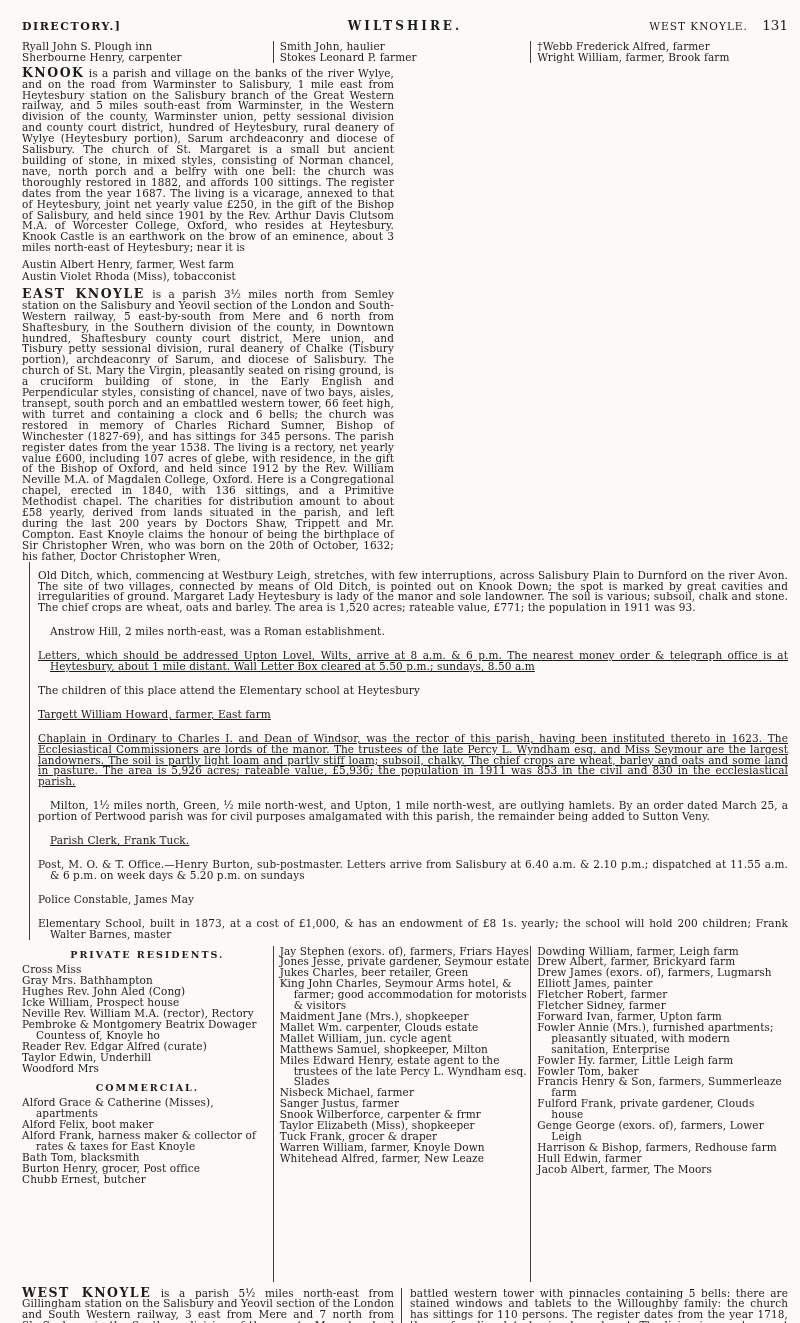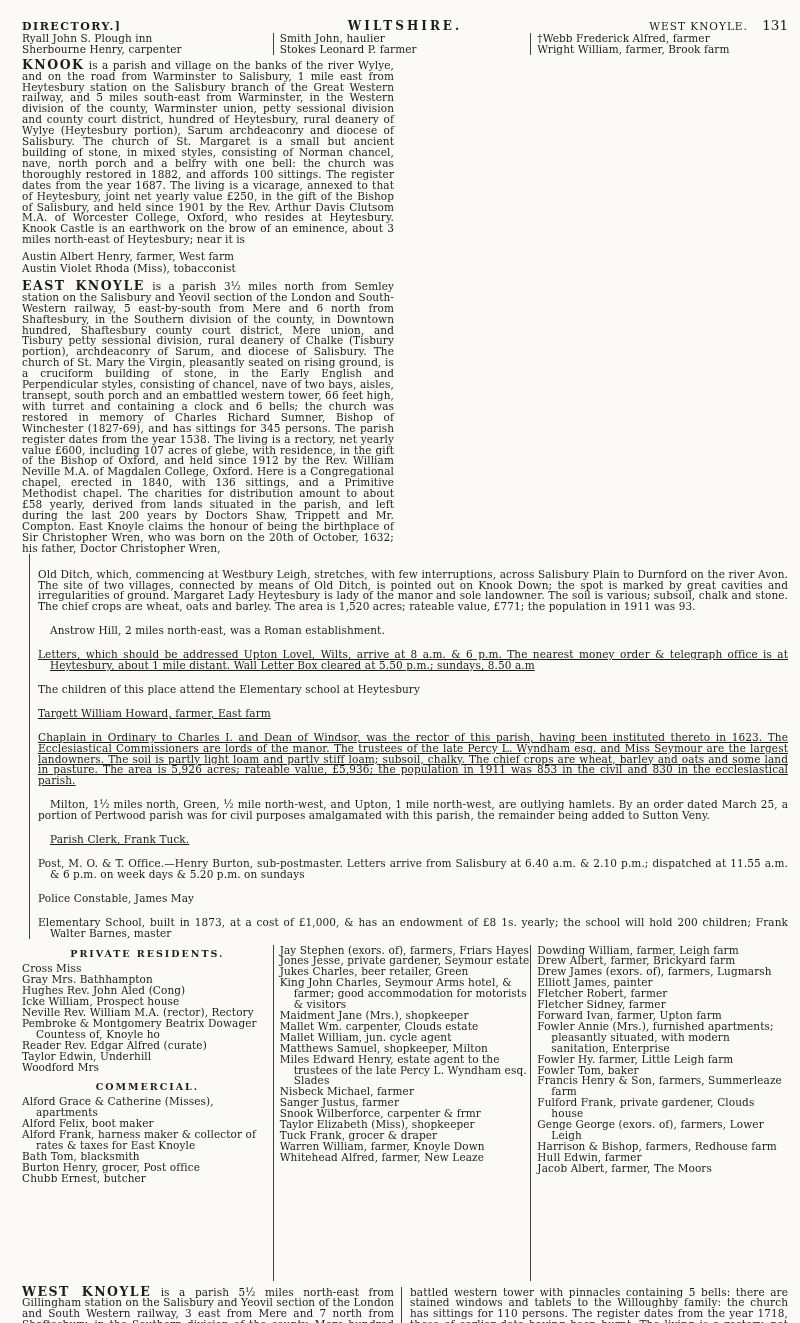--- a/index.html
+++ b/index.html
@@ -10,32 +10,32 @@
     font-size:10.5px;line-height:10.9px;letter-spacing:0.1px;
   }
   .inner{padding:16px 12px 0 22px;}
   
   .hdr{display:flex;align-items:baseline;margin-top:4px;}
   .hdr-left{width:200px;font-size:11px;letter-spacing:1.5px;font-weight:bold;}
   .hdr-title{flex:1;text-align:center;font-size:12px;letter-spacing:3px;font-weight:bold;}
   .hdr-right{width:200px;text-align:right;font-size:10.5px;letter-spacing:1px;font-weight:normal;white-space:nowrap;}
   .hdr-pagenum{font-size:13.5px;margin-left:10px;letter-spacing:0;}
   
-  .top-list{display:flex;}
+  .top-list{display:flex;margin-top:8px;}
   .top-col{width:33.3%;}
   .top-col + .top-col{border-left:1px solid #3f3f3f;padding-left:6px;}
   
   .entry{padding-left:14px;text-indent:-14px;}
   .para{margin:0;text-align:justify;}
   .flow{}
   .indent{text-indent:12px;}
   .hang{padding-left:12px;text-indent:-12px;text-align:justify;}
   .gap{margin-top:10px;text-decoration:underline;}
   .rc .para{margin-top:13px;}
-  .rc .para:first-child{margin-top:15px;}
+  .rc .para:first-child{margin-top:8px;}
   .lead{font-weight:bold;font-size:12.5px;letter-spacing:1.5px;}
   
   .main{display:flex;margin-top:5px;min-height:712px;flex-direction:column;}
   .col-l{width:372px;}
   .col-r{flex:1;border-left:1px solid #3f3f3f;margin-left:7px;padding-left:8px;}
   .knook-entries{margin:6px 0 7px;}
   .knook-entries .entry{margin:1px 0;}
   
   .res{display:flex;margin-top:6px;min-height:336px;}
   .res-col{width:33.3%;}

